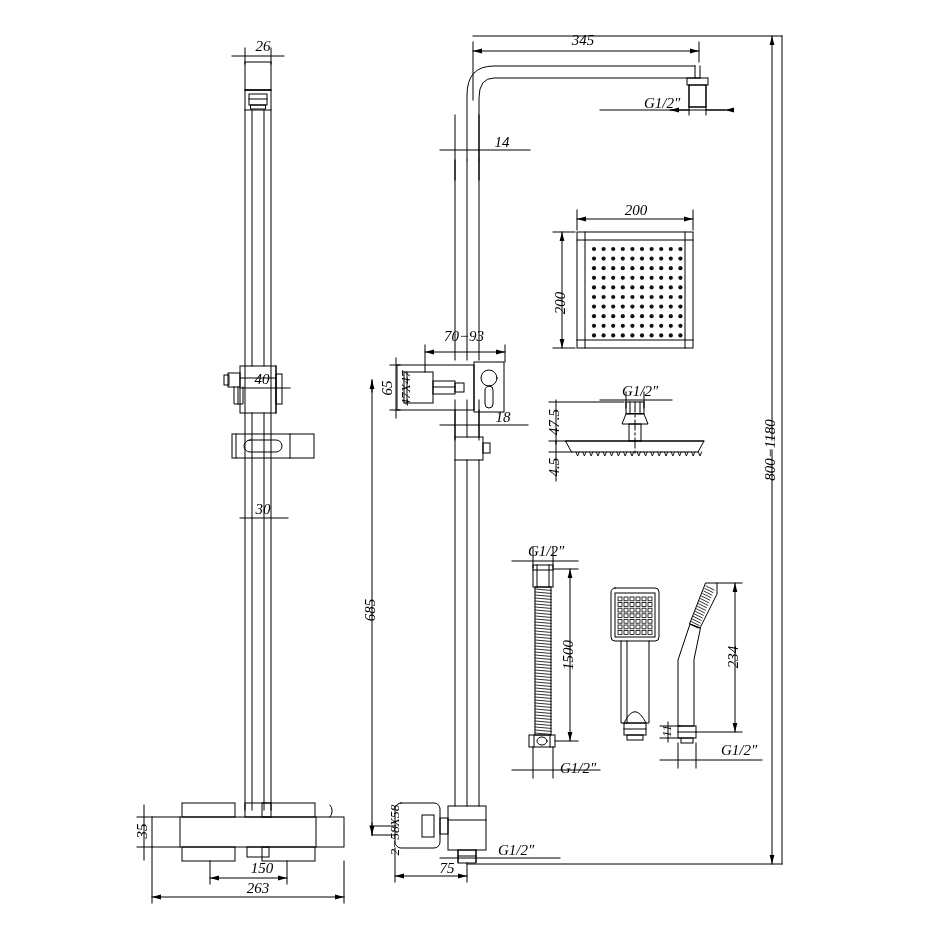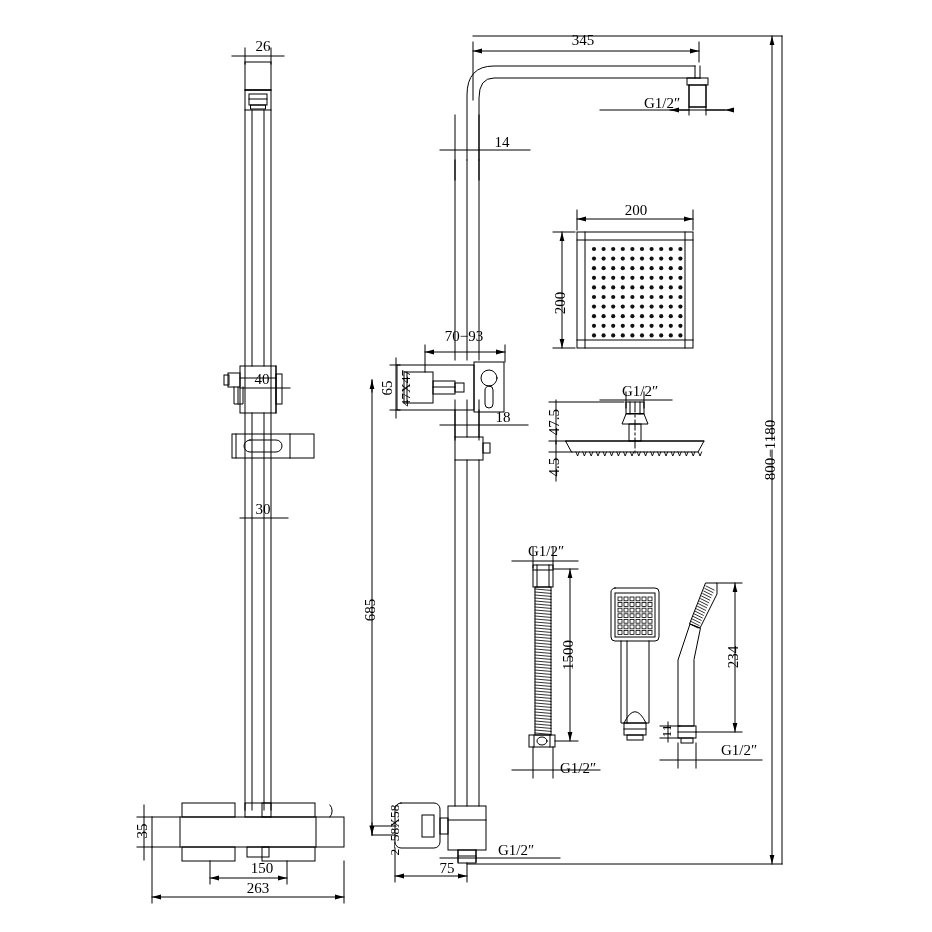--- a/index.html
+++ b/index.html
@@ -10,20 +10,21 @@
   }
   body {
     font-family: "Liberation Serif", serif;
   }
   #sheet {
     position: relative;
     width: 932px;
     height: 932px;
     background: #ffffff;
     overflow: hidden;
+    font-style: italic;
   }
   #sheet svg {
     position: absolute;
     top: 0;
     left: 0;
     width: 932px;
     height: 932px;
   }
   .dimtext {
     font-family: "Liberation Serif", serif;

